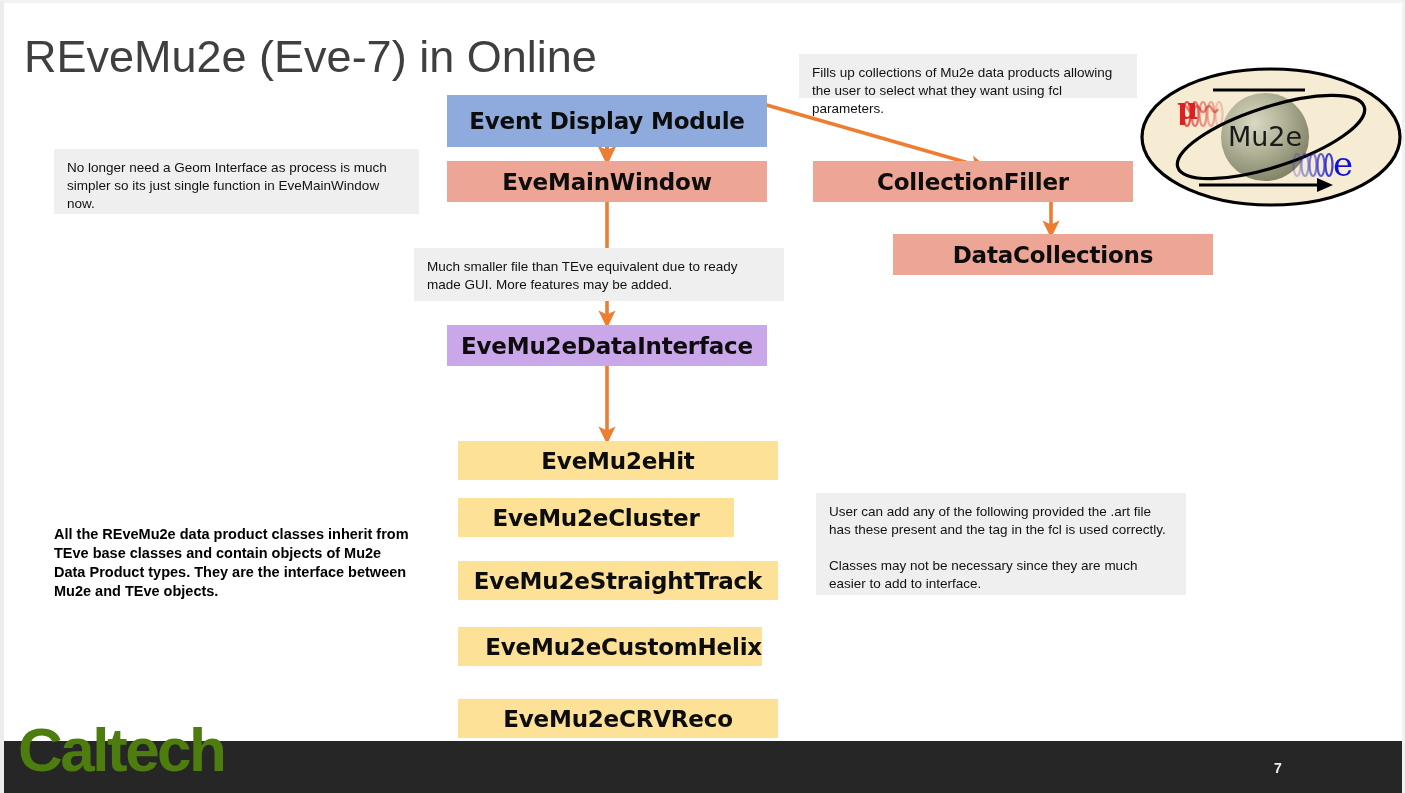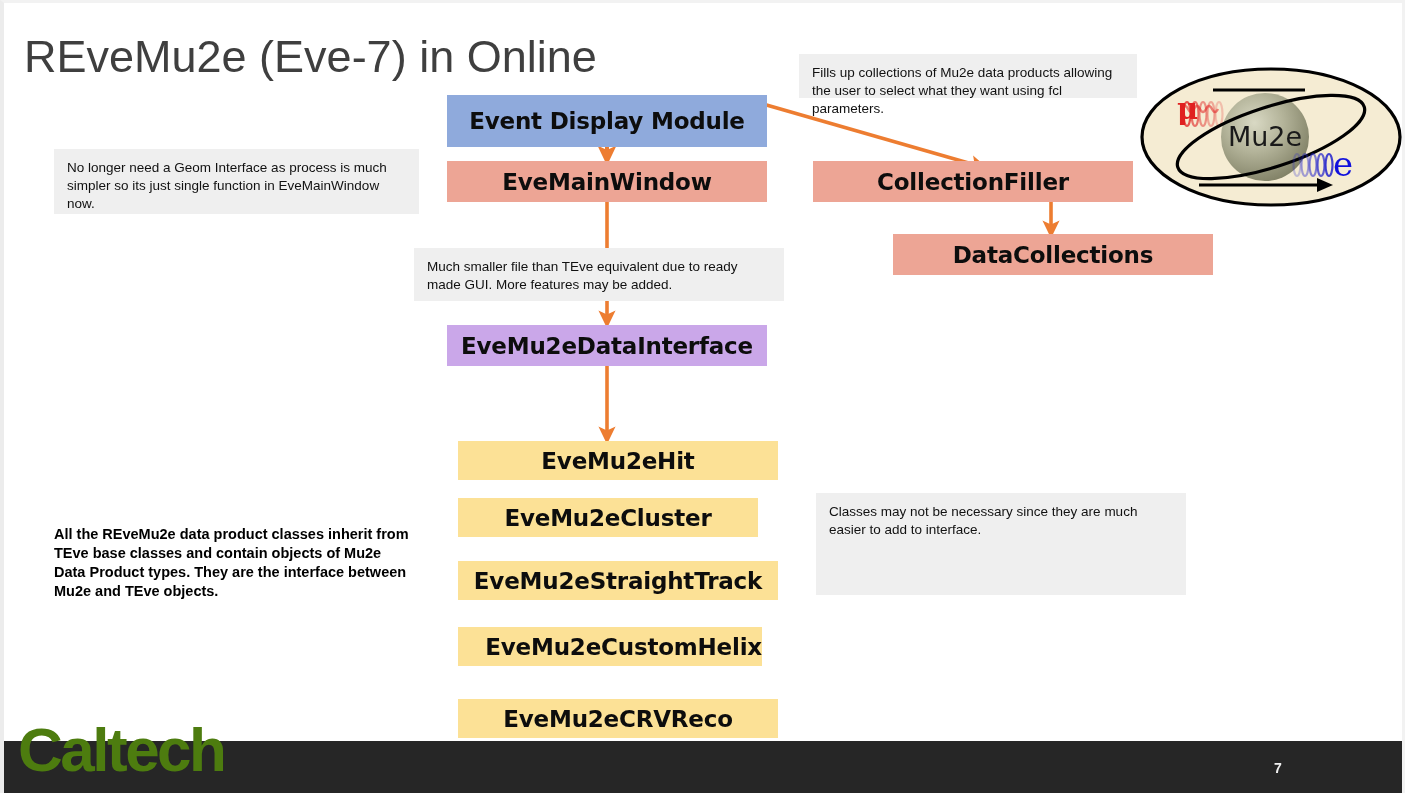--- a/index.html
+++ b/index.html
@@ -182,21 +182,21 @@
   </div>
 
   <div class="flow-box purple" style="left:443px; top:322px; width:320px; height:41px;">
     <span>EveMu2eDataInterface</span>
   </div>
 
   <div class="flow-box yellow" style="left:454px; top:438px; width:320px; height:39px;">
     <span>EveMu2eHit</span>
   </div>
 
-  <div class="flow-box yellow" style="left:454px; top:495px; width:300px; height:39px;">
+  <div class="flow-box yellow" style="left:454px; top:495px; width:276px; height:39px;">
     <span>EveMu2eCluster</span>
   </div>
 
   <div class="flow-box yellow" style="left:454px; top:558px; width:320px; height:39px;">
     <span>EveMu2eStraightTrack</span>
   </div>
 
   <div class="flow-box yellow" style="left:454px; top:624px; width:304px; height:39px;justify-content:flex-end;">
     <span>EveMu2eCustomHelix</span>
   </div>
@@ -215,20 +215,21 @@
 
   <div class="note" style="left:410px; top:245px; width:370px; height:53px;">
     <p>Much smaller file than TEve equivalent due to ready made GUI. More features may be added.</p>
   </div>
 
   <div class="note bold-note" style="left:50px; top:522px; width:355px; height:82px;">
     <p><span>All the </span><span class="sp">REveMu2e</span><span> data product classes inherit from TEve base classes and contain objects of Mu2e Data Product types. They are the interface between Mu2e and TEve objects.</span></p>
   </div>
 
   <div class="note" style="left:812px; top:490px; width:370px; height:102px;">
+    <p>User can add any of the following provided the .art file has these present and the tag in the fcl is used correctly.</p>
     <p>Classes may not be necessary since they are much easier to add to interface.</p>
   </div>
 
   <svg id="mu2e-logo" viewBox="0 0 272 152">
     <defs>
       <radialGradient id="sphereGrad" cx="38%" cy="34%" r="72%">
         <stop offset="0%" stop-color="#d9d9c4"></stop>
         <stop offset="45%" stop-color="#b4b49a"></stop>
         <stop offset="100%" stop-color="#7e7e63"></stop>
       </radialGradient>

